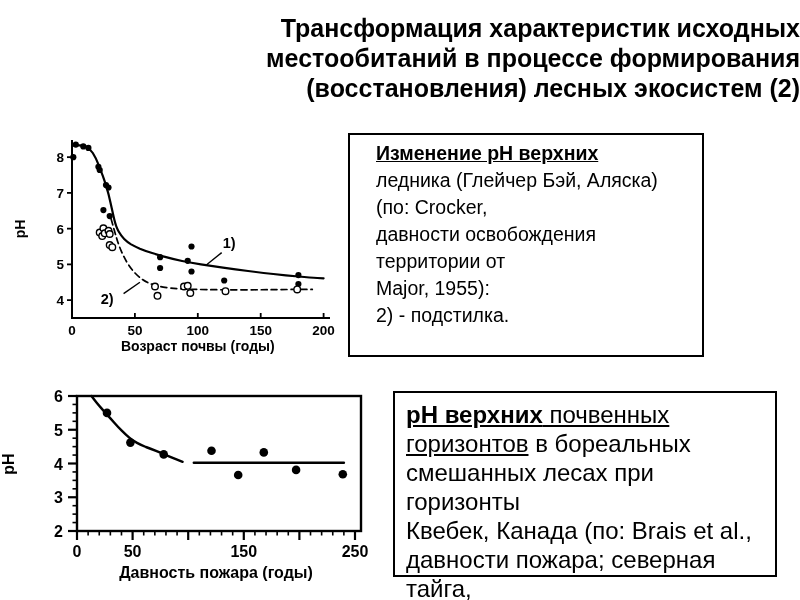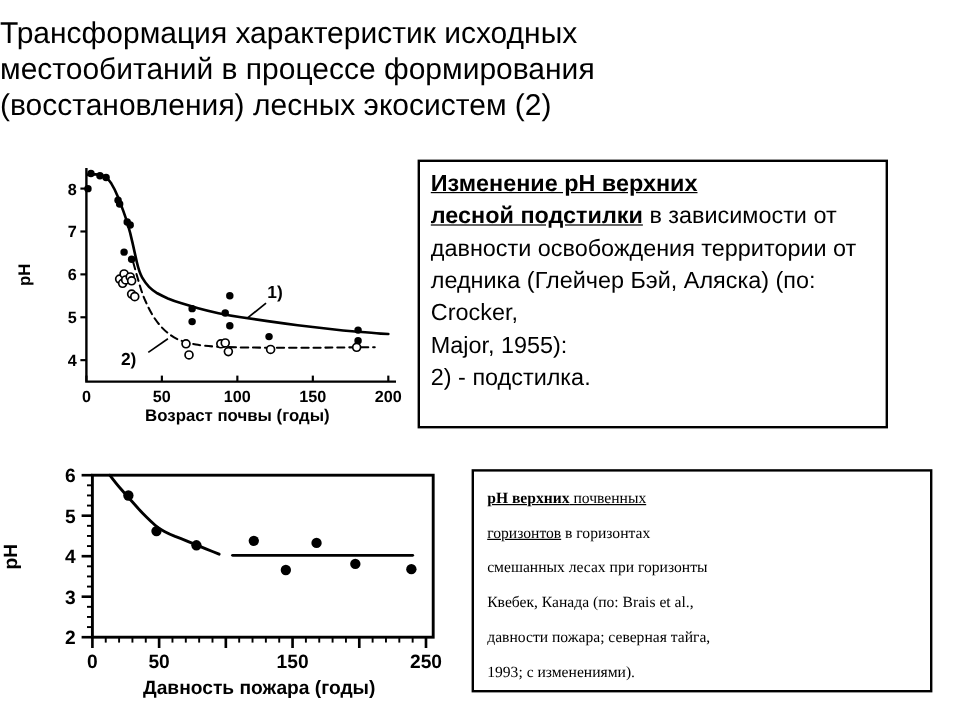--- a/index.html
+++ b/index.html
@@ -1,24 +1,24 @@
 <!DOCTYPE html>
 <html><head>
 <meta charset="utf-8">
 <style>
   html,body{margin:0;padding:0;background:#fff;}
   .slide{position:relative;width:800px;height:600px;background:#ffffff;overflow:hidden;
          font-family:"Liberation Sans",sans-serif;color:#000;}
-  .title{position:absolute;top:13px;left:0;width:100%;text-align:left;
-         font-weight:normal;font-size:25px;line-height:30px;letter-spacing:0px;}
+  .title{position:absolute;top:13px;left:0;width:100%;text-align:right;
+         font-weight:bold;font-size:25px;line-height:30px;letter-spacing:0px;}
   .cap-box{position:absolute;border:2px solid #000;background:#fff;box-sizing:border-box;}
-  #box-glacier{left:348px;top:133px;width:392px;height:224px;padding:5px 8px 0 9px;
+  #box-glacier{left:348px;top:133px;width:356px;height:224px;padding:5px 8px 0 26px;
                font-size:19.5px;line-height:27px;}
   #box-fire{left:393px;top:391px;width:384px;height:186px;padding:7px 8px 13px 11px;
-            font-size:13px;line-height:29px;font-family:Liberation Serif, serif;}
+            font-size:24px;line-height:29px;}
   .bu{font-weight:bold;text-decoration:underline;}
   .u{text-decoration:underline;}
   svg{position:absolute;overflow:visible;}
   #chart-top{left:0;top:125px;}
   #chart-bottom{left:0;top:375px;}
   .tickA{font-family:"Liberation Sans",sans-serif;font-size:13.5px;font-weight:bold;}
   .axisA{font-family:"Liberation Sans",sans-serif;font-size:14px;font-weight:bold;}
   .tickB{font-family:"Liberation Sans",sans-serif;font-size:16px;font-weight:bold;}
   .axisB{font-family:"Liberation Sans",sans-serif;font-size:16px;font-weight:bold;}
   .ann{font-family:"Liberation Sans",sans-serif;font-size:14.5px;font-weight:bold;}
@@ -98,23 +98,22 @@
         <circle cx="297.2" cy="164.4" r="3.3" fill="#fff" stroke="#000" stroke-width="1.4"></circle>
       </g>
       <line x1="221.7002457002457" y1="127.59036144578313" x2="206.6044226044226" y2="139.7429718875502" stroke="#000" stroke-width="1.4"></line>
       <text x="229.24815724815724" y="122.9397590361446" text-anchor="middle" class="ann">1)</text>
       <line x1="123.57739557739558" y1="168.69477911646587" x2="139.93120393120392" y2="157.2570281124498" stroke="#000" stroke-width="1.4"></line>
       <text x="107.22358722358723" y="179.4136546184739" text-anchor="middle" class="ann">2)</text>
     </svg>
 
   <div class="cap-box" id="box-glacier">
     <div><span class="bu">Изменение рН  верхних</span></div>
-    <div><span class="bu">лесной подстилки</span><span>  в зависимости от</span></div>
+    <div><span>ледника (Глейчер Бэй, Аляска) (по: Crocker,</span></div>
     <div><span>давности освобождения территории от</span></div>
-    <div><span>ледника (Глейчер Бэй, Аляска) (по: Crocker,</span></div>
     <div><span>Major, 1955):</span></div>
     <div><span> 2) - подстилка.</span></div>
   </div>
 
   <svg id="chart-bottom" width="385" height="215">
       <rect x="77" y="21" width="284" height="135" fill="none" stroke="#000" stroke-width="2.4"></rect>
       <line x1="88.11981205951449" y1="156" x2="88.11981205951449" y2="160.5" stroke="#000" stroke-width="1.6"></line>
       <line x1="99.23962411902897" y1="156" x2="99.23962411902897" y2="160.5" stroke="#000" stroke-width="1.6"></line>
       <line x1="110.35943617854346" y1="156" x2="110.35943617854346" y2="160.5" stroke="#000" stroke-width="1.6"></line>
       <line x1="121.47924823805795" y1="156" x2="121.47924823805795" y2="160.5" stroke="#000" stroke-width="1.6"></line>
@@ -181,20 +180,20 @@
       <g>
         <path d="M91.5,21.0 Q97.0,28.4 100.4,32.1 Q103.7,35.9 107.0,39.6 Q110.4,43.3 114.3,47.7 Q118.1,52.0 122.0,55.9 Q125.9,59.8 129.3,62.7 Q132.6,65.6 137.0,67.9 Q141.5,70.3 145.9,72.0 Q150.4,73.6 155.4,75.7 Q160.4,77.7 166.0,80.1 Q171.5,82.4 177.1,84.6 L182.6,86.8" fill="none" stroke="#000" stroke-width="2.4" stroke-linecap="round"></path>
       </g>
       <g>
         <path d="M193.8,87.8 L343.9,87.8" fill="none" stroke="#000" stroke-width="2.4" stroke-linecap="round"></path>
       </g>
     </svg>
 
   <div class="cap-box" id="box-fire">
     <div><span class="bu">рН верхних</span><span class="u"> почвенных</span></div>
-    <div><span class="u">горизонтов</span><span> в горизонтах</span></div>
+    <div><span class="u">горизонтов</span><span> в бореальных</span></div>
     <div><span>смешанных лесах при горизонты</span></div>
     <div><span>Квебек, Канада (по: Brais et al.,</span></div>
     <div><span>давности пожара; северная тайга,</span></div>
     <div><span>1993; с изменениями).</span></div>
   </div>
 
 </div>
 
 </body></html>

